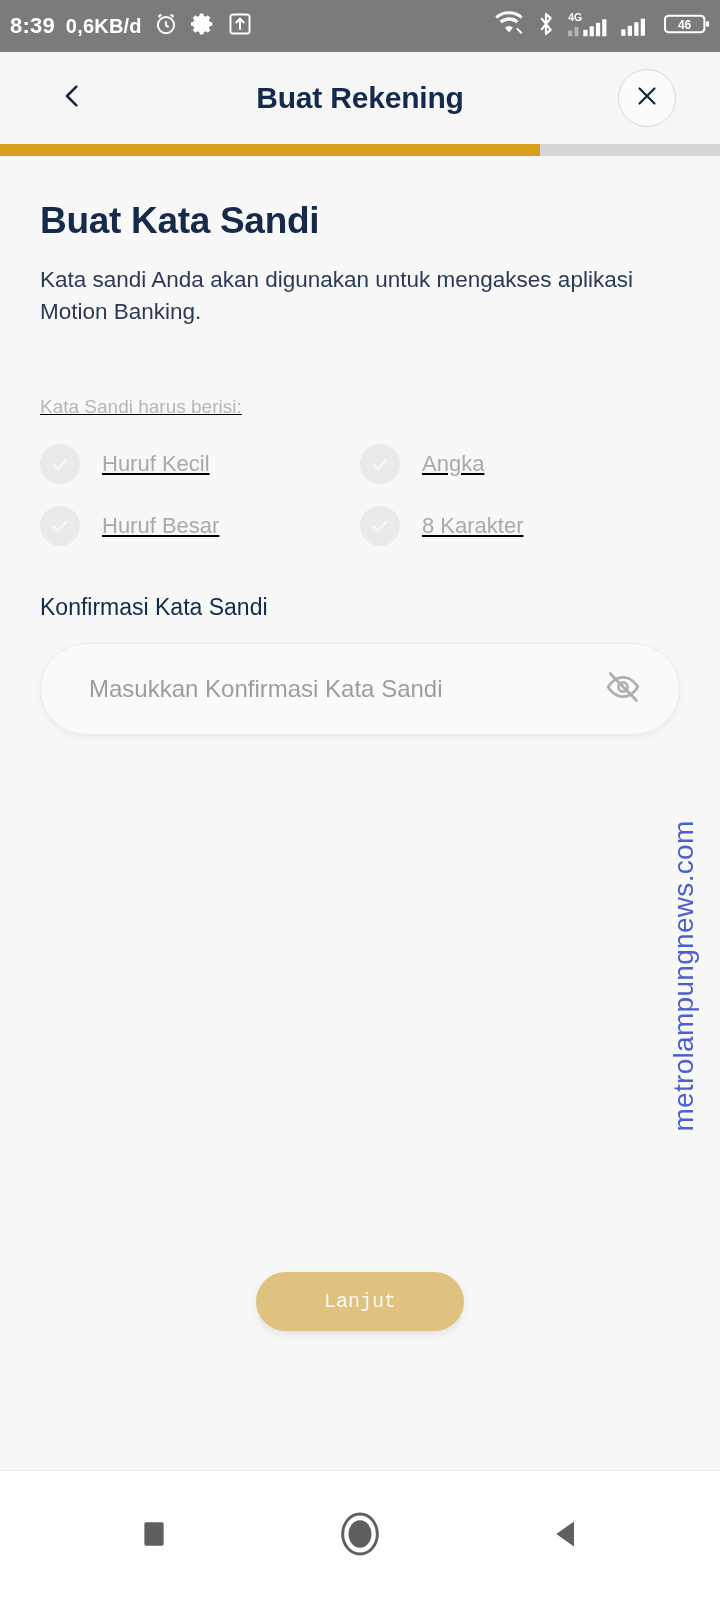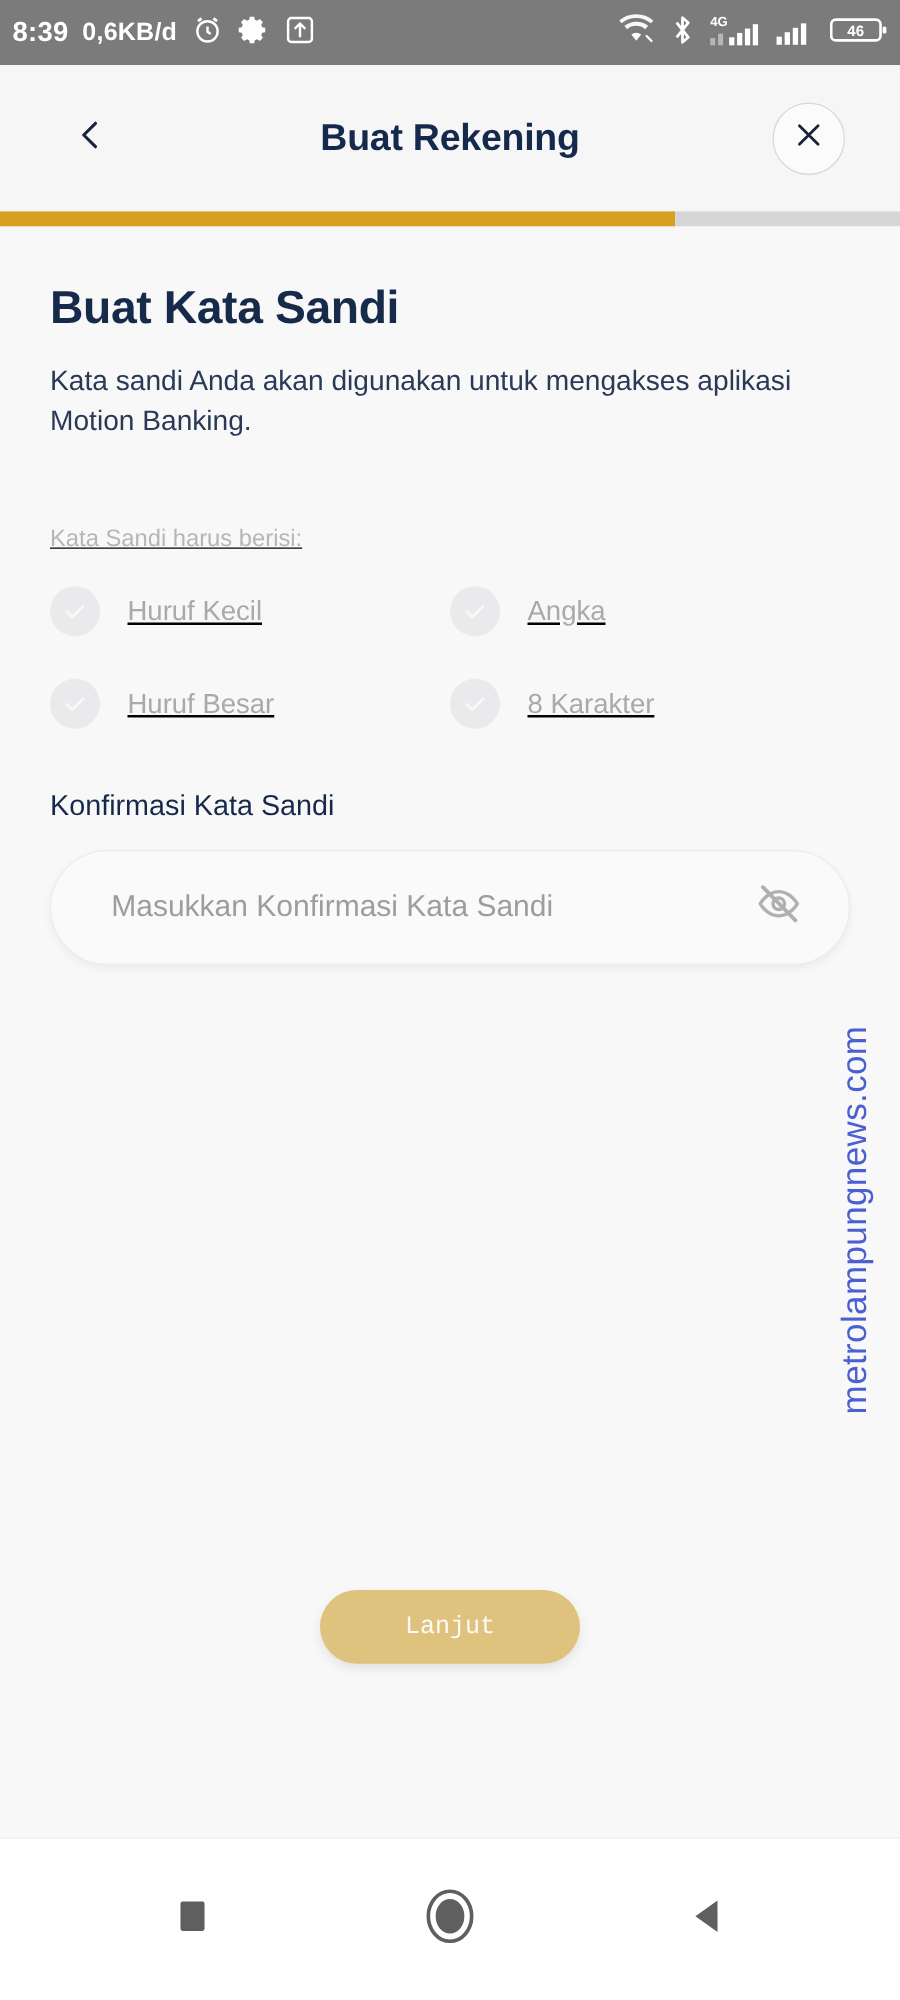--- a/index.html
+++ b/index.html
@@ -18,21 +18,21 @@
     padding:0 10px;
   }
   .sb-left { display:flex; align-items:center; gap:11px; }
   .sb-time { font-size:22px; font-weight:bold; letter-spacing:.2px; }
   .sb-rate { font-size:20px; font-weight:bold; letter-spacing:.2px; }
   .sb-right { display:flex; align-items:center; gap:12px; }
   .ic { display:block; }
 
   
   .header {
-    height:117px; background:#f6f6f7;
+    height:92px; background:#f6f6f7;
     display:flex; align-items:center; justify-content:space-between;
     padding:0 44px 0 50px;
   }
   .back-btn { width:44px; height:44px; display:flex; align-items:center; justify-content:center; cursor:pointer; }
   .header-title {
     font-size:30px; font-weight:bold; color:#14294b; letter-spacing:-.2px;
     position:absolute; left:0; right:0; text-align:center; pointer-events:none;
   }
   .close-btn {
     width:58px; height:58px; border-radius:50%;
@@ -64,21 +64,21 @@
     flex:1; border:none; outline:none; background:transparent;
     font-family:"Liberation Sans", sans-serif;
     font-size:24px; color:#3a3a3a;
   }
   .input-pill input::placeholder { color:#9d9da0; }
   .eye-btn { width:52px; height:52px; display:flex; align-items:center; justify-content:center; cursor:pointer; flex-shrink:0; }
 
   
   .req-wrap { margin-top:68px;text-decoration:underline; }
   .req-caption { font-size:19px; color:#b6b6b9; margin-bottom:26px; }
-  .req-grid { display:grid; grid-template-columns:320px 1fr; row-gap:34px; }
+  .req-grid { display:grid; grid-template-columns:320px 1fr; row-gap:22px; }
   .req-item { display:flex; align-items:center; gap:22px; }
   .req-circle {
     width:40px; height:40px; border-radius:50%;
     background:#eaeaec; display:flex; align-items:center; justify-content:center; flex-shrink:0;
   }
   .req-text { font-size:22px; color:#a9a9ad; }
 
   .confirm-block { margin-top:48px; }
 
   

